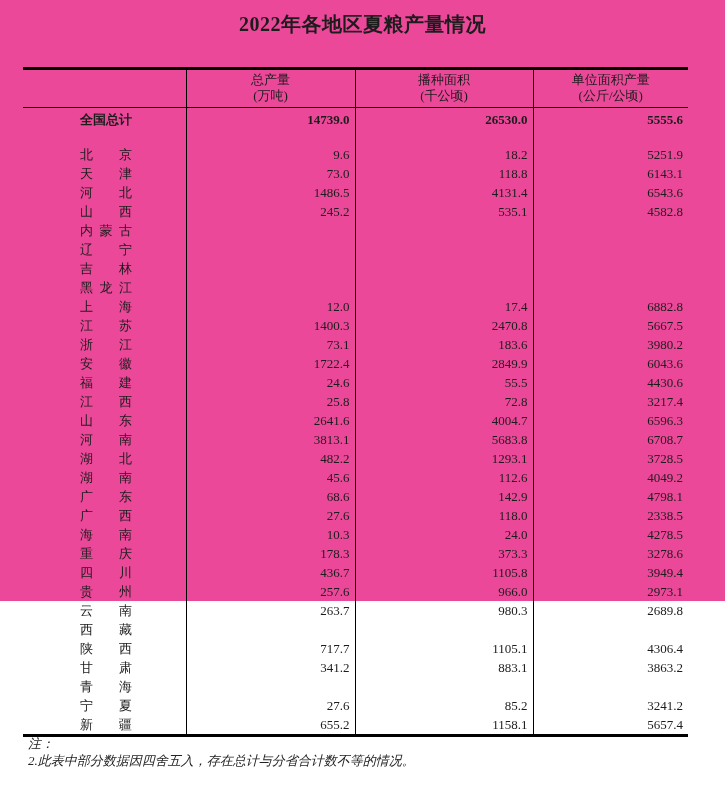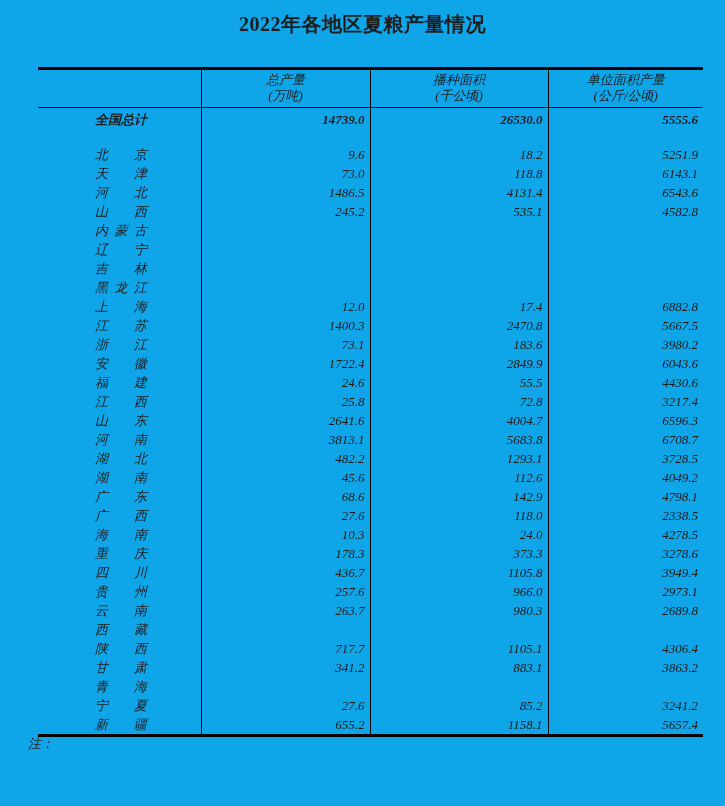--- a/index.html
+++ b/index.html
@@ -4,32 +4,32 @@
 <style>
   * { margin: 0; padding: 0; box-sizing: border-box; }
   html, body { background: #ffffff; }
   body {
     width: 725px; height: 806px;
     font-family: "Liberation Serif", "DejaVu Serif", serif;
     color: #1c1c1c;
     position: relative;
     overflow: hidden;
   }
-  .page { position: relative; width: 725px; height: 806px; background: #0ea5e9; }
+  .page { position: relative; width: 725px; height: 601px; background: #ec4899; }
 
   .title {
     padding-top: 11px;
     text-align: center;
     font-size: 20px;
     font-weight: bold;
     letter-spacing: 0.5px;
     color: #1c1c1c;
   }
 
-  .table-wrap { position: absolute; top: 67px; left: 38px; width: 665px; font-style: italic; }
+  .table-wrap { position: absolute; top: 67px; left: 23px; width: 665px; }
 
   table.grain {
     width: 665px;
     border-collapse: collapse;
     table-layout: fixed;
     border-top: 3px solid #000;
     border-bottom: 3px solid #000;
   }
   col.c-region { width: 163px; }
   col.c-output { width: 169px; }
@@ -411,15 +411,16 @@
             <td class="num-cell">655.2</td>
             <td class="num-cell">1158.1</td>
             <td class="num-cell">5657.4</td>
           </tr>
         </tbody>
     </table>
   </div>
 
   <div class="notes">
     <div class="note-line">注：</div>
+      <div class="note-line">2.此表中部分数据因四舍五入，存在总计与分省合计数不等的情况。</div>
     </div>
 
 </div>
 
 </body></html>

